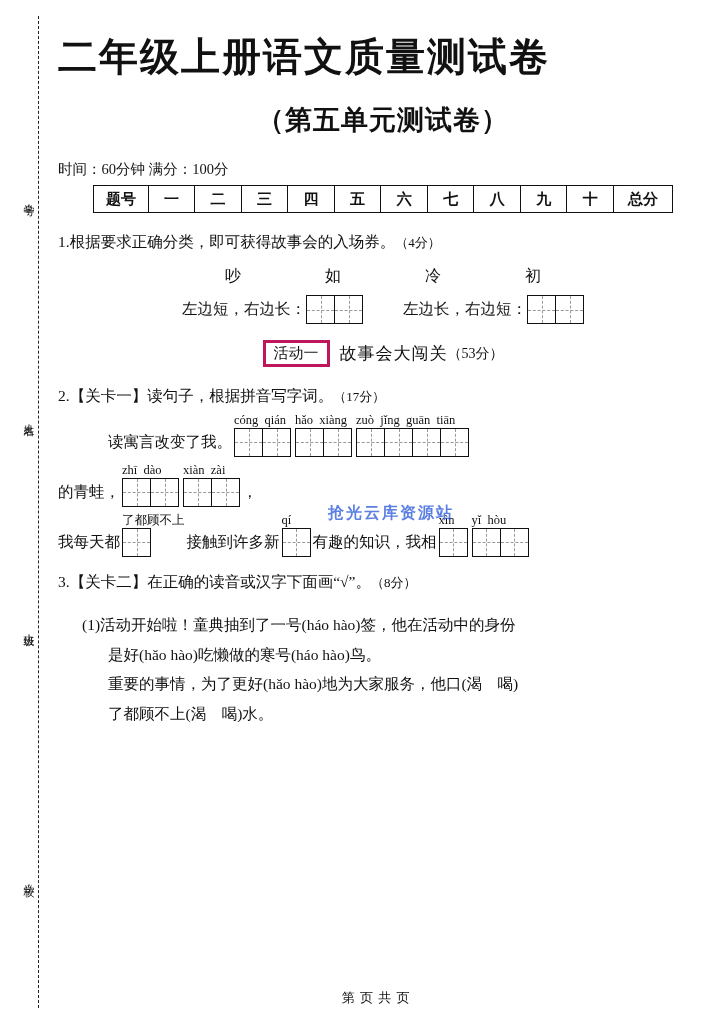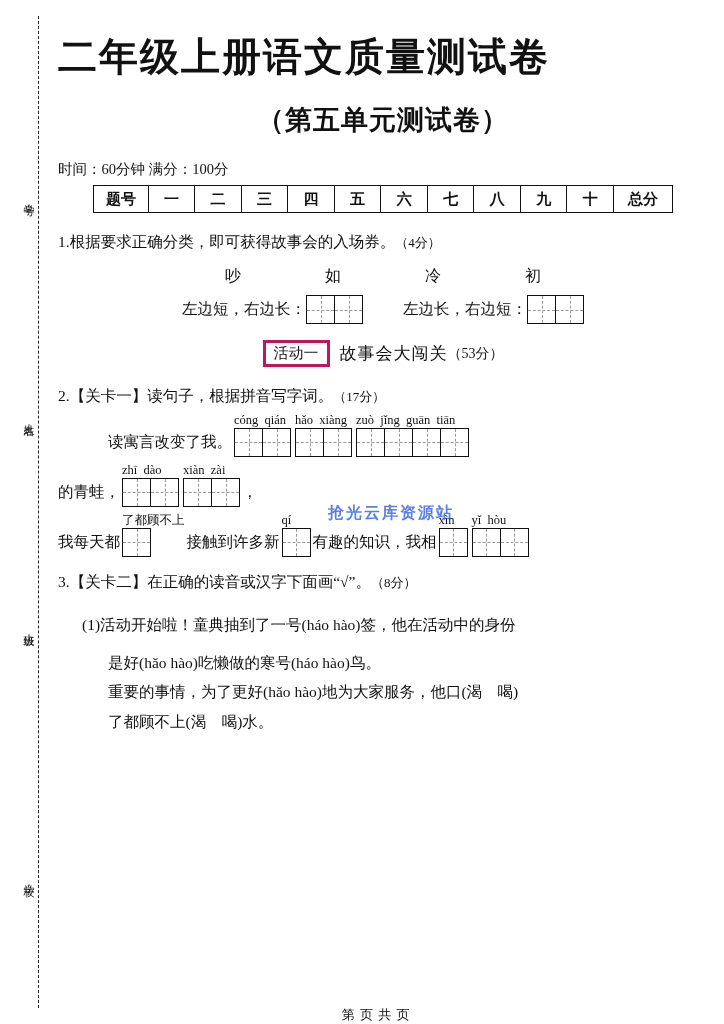--- a/index.html
+++ b/index.html
@@ -169,21 +169,21 @@
     left:328px;top:503px;
     font-size:16px;
     color:#1d4ed8;
     letter-spacing:2px;
     opacity:.72;
     font-weight:bold;
     pointer-events:none;
   }
   .footer{
     position:absolute;
-    left:0;right:0;bottom:0;
+    left:0;right:0;bottom:17px;
     text-align:center;
     font-size:13px;
     letter-spacing:1px;
     margin-left:28px;
   }
   .sub-q{margin-left:24px;}
   .hang{margin-left:50px;}
 </style>
 </head>
 <body>
@@ -346,21 +346,21 @@
         </span>
       </span>
     </div>
 
 
     <div class="q" style="margin-top:10px">
       <span>3.【关卡二】在正确的读音或汉字下面画“√”。</span><span class="small">（8分）</span>
     </div>
 
     <div class="q sub-q" style="">(1)活动开始啦！童典抽到了一号(háo  hào)签，他在活动中的身份</div>
-    <div class="q hang" style="margin-top:8px">是好(hǎo  hào)吃懒做的寒号(háo  hào)鸟。</div>
+    <div class="q hang" style="margin-top:0">是好(hǎo  hào)吃懒做的寒号(háo  hào)鸟。</div>
     <div class="q hang" style="margin-top:0">重要的事情，为了更好(hǎo  hào)地为大家服务，他口(渴　喝)</div>
     <div class="q hang" style="margin-top:0">了都顾不上(渴　喝)水。</div>
 
   </div>
 
   <div class="watermark">抢光云库资源站</div>
   <div class="footer">第 页 共 页</div>
 
 </div>
 

